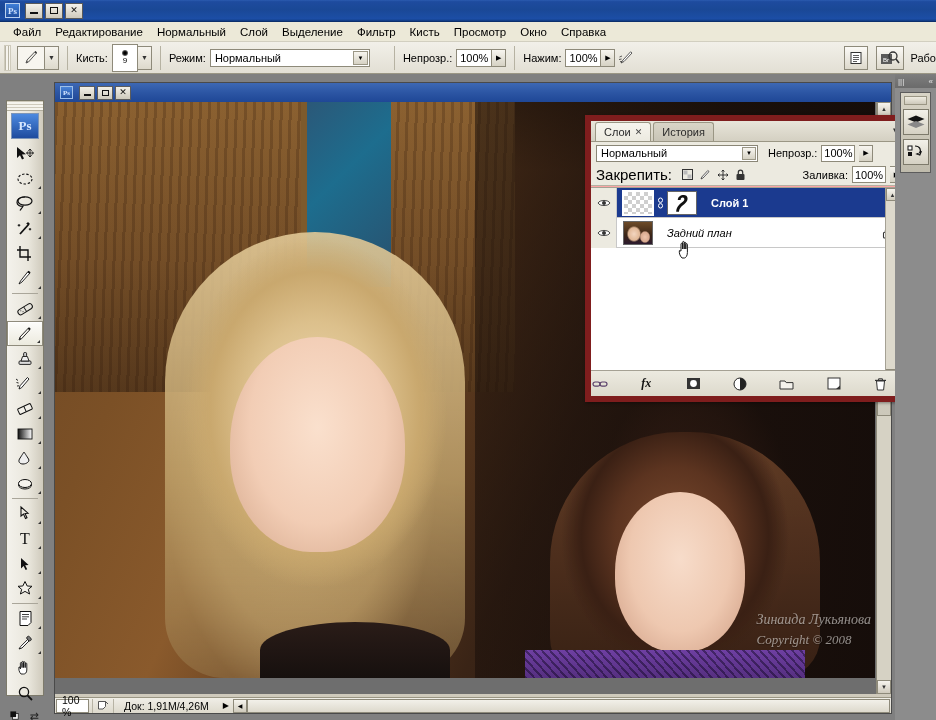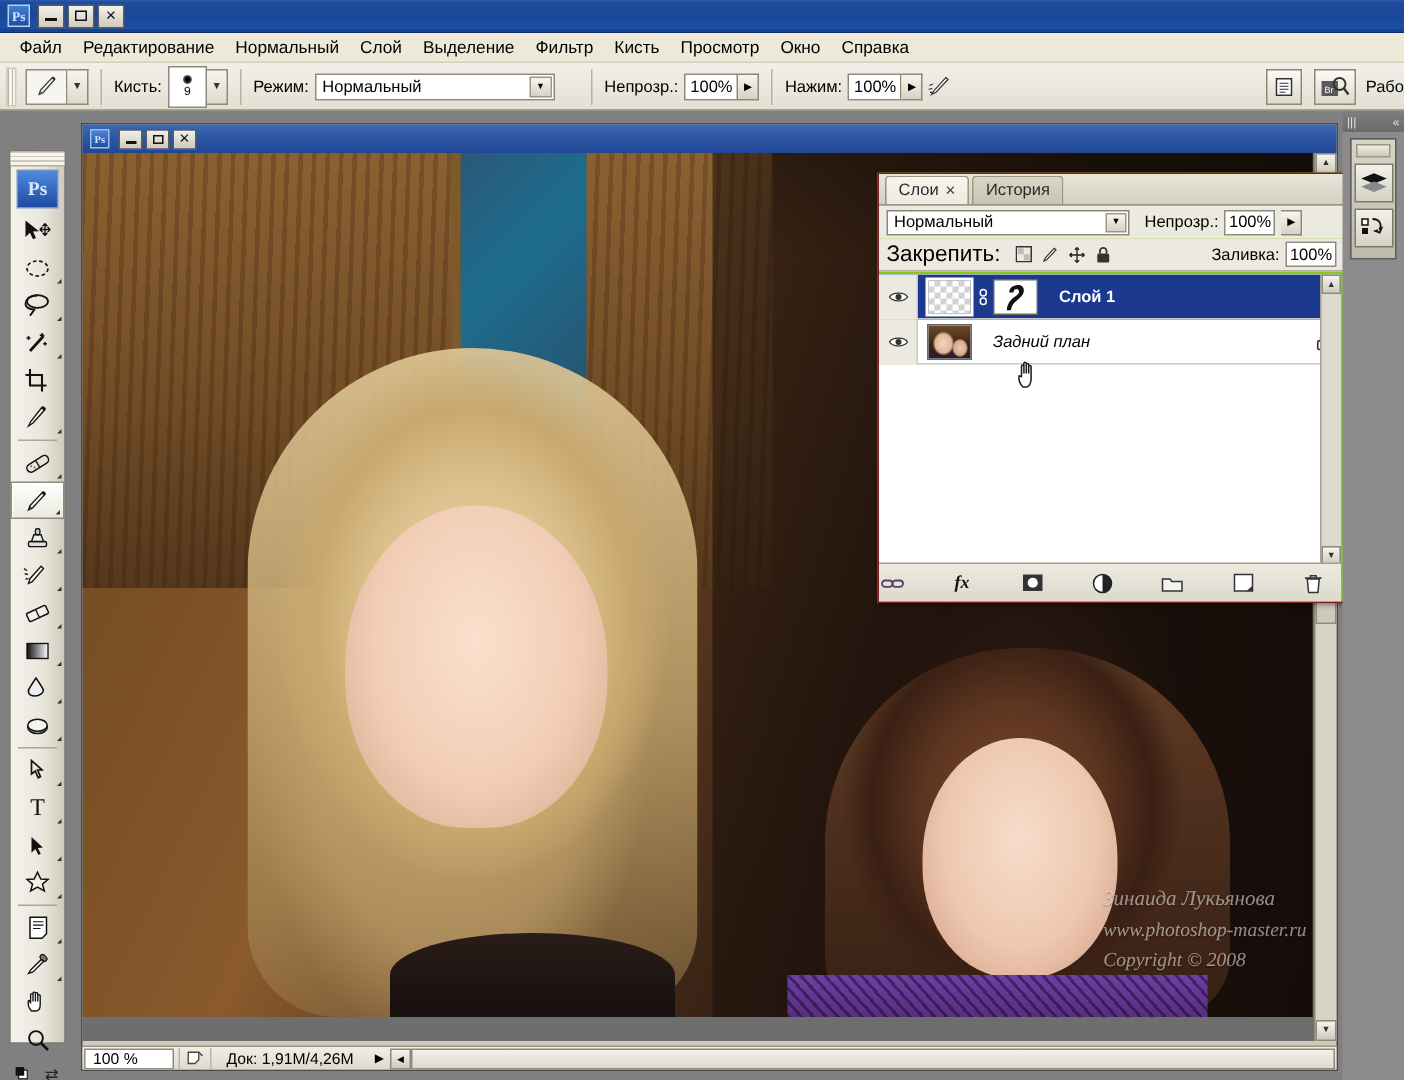--- a/index.html
+++ b/index.html
@@ -265,34 +265,34 @@
     font-size: 6px; color: #333;
   }
   .sb-thumb { background: linear-gradient(to bottom,#f2f0e9,#ccc8ba); border: 1px solid #8e8a7a; }
   .statusbar {
     position: absolute; left: 0; bottom: 0; width: 836px; height: 16px;
     background: linear-gradient(to bottom,#f0eee7,#ddd9cc);
     border-top: 1px solid #9a9684;
     display: flex; align-items: center; font-size: 10.5px;
   }
   .sb-zoom {
-    width: 60px; height: 14px; background: #fff; border: 1px solid #8e8a7a;
+    width: 33px; height: 14px; background: #fff; border: 1px solid #8e8a7a;
     display: flex; align-items: center; padding-left: 5px; margin-left: 1px;
   }
   .sb-icon {
     width: 22px; height: 14px; display: flex; align-items: center; justify-content: center;
     border-left: 1px solid #b7b3a4; border-right: 1px solid #b7b3a4; margin-left: 3px;
   }
   .sb-doc { padding: 0 10px; white-space: nowrap; }
   .sb-tri { font-size: 8px; padding: 0 4px; }
 
   
   .layerspanel {
     position: absolute; left: 585px; top: 115px; width: 330px; height: 287px;
-    background: #84cc16; border: 1px solid #7f1d1d;
+    background: #fca5a5; border: 6px solid #7f1d1d;
     box-shadow: 1px 1px 3px rgba(0,0,0,.4);
   }
   .lp-tabs {
     height: 21px; background: linear-gradient(to bottom,#e8e5da,#d4d0c2);
     display: flex; align-items: flex-end; padding-left: 4px; position: relative;
     border-bottom: 1px solid #9a9684;
   }
   .lp-tab {
     height: 19px; padding: 0 8px; display: flex; align-items: center; gap: 4px;
     font-size: 11px; background: linear-gradient(to bottom,#d9d5c7,#c8c4b6);
@@ -699,21 +699,20 @@
         <div class="photo-frame"></div>
         <div class="photo-dark-right"></div>
         <div class="brunette-hair"></div>
         <div class="brunette-face"></div>
         <div class="purple-top"></div>
         <div class="blonde-hair"></div>
         <div class="blonde-face"></div>
         <div class="blonde-top"></div>
         <div class="watermark">
           <div>Зинаида Лукьянова</div>
-          <div class="wm2">www.photoshop-master.ru</div>
           <div class="wm3">Copyright © 2008</div>
         </div>
       </div>
     </div>
 
     <div class="scroll-v">
       <div class="sb-btn" style="height:14px">▲</div>
       <div class="sb-thumb" style="height:300px"></div>
       <div class="sb-btn" style="height:14px;position:absolute;bottom:0;left:0;right:0">▼</div>
     </div>

